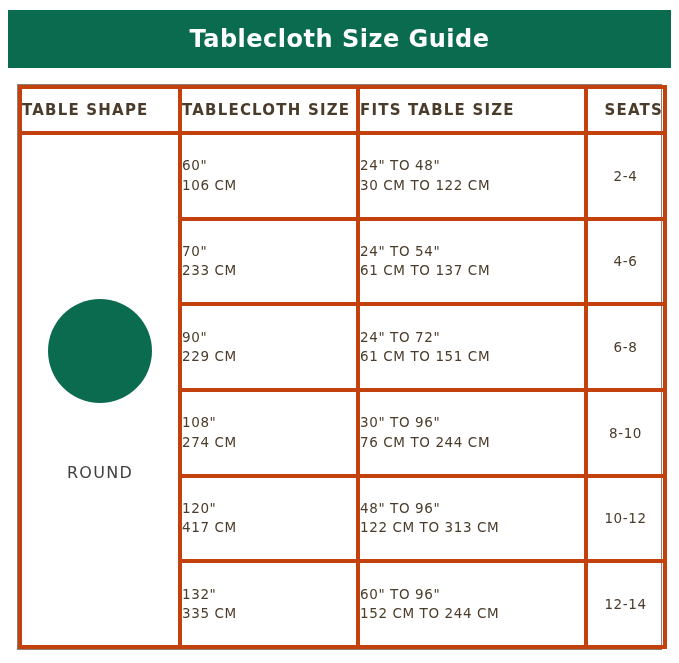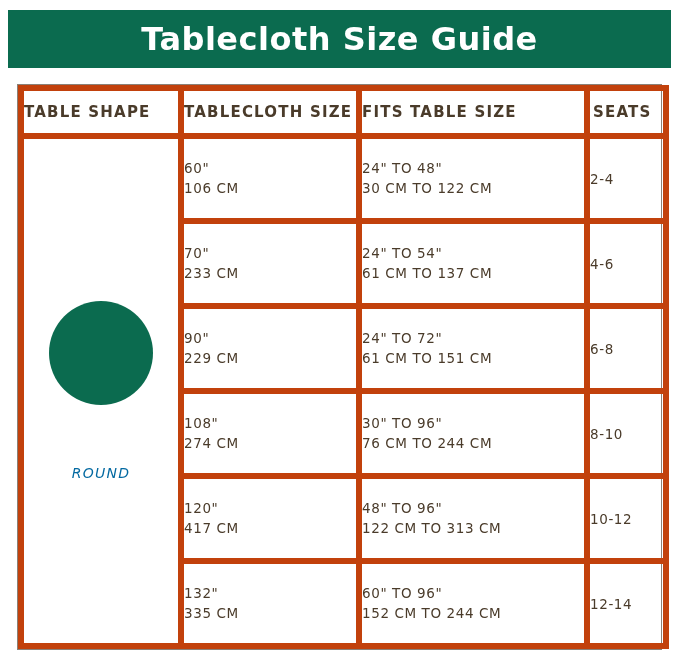--- a/index.html
+++ b/index.html
@@ -29,21 +29,21 @@
     height: 58px;
     background: #0b6b4f;
     display: flex;
     align-items: center;
     justify-content: center;
   }
   .title-bar .title-text {
     color: #ffffff;
     font-family: "DejaVu Sans", sans-serif;
     font-weight: bold;
-    font-size: 32px;
+    font-size: 24px;
     letter-spacing: 0.5px;
     text-align: center;
     white-space: nowrap;
   }
   .table-wrap {
     position: absolute;
     left: 17px;
     top: 84px;
     width: 645px;
     height: 566px;
@@ -51,37 +51,37 @@
     box-sizing: border-box;
   }
   table.size-table {
     width: 100%;
     height: 100%;
     border-collapse: collapse;
     table-layout: fixed;
   }
   table.size-table th,
   table.size-table td {
-    border: 6px solid #c2410c;
+    border: 4px solid #c2410c;
     padding: 0;
     vertical-align: middle;
     color: #4a3b2a;
   }
   thead th {
     height: 42px;
     font-family: "DejaVu Sans", sans-serif;
     font-weight: bold;
     font-size: 15px;
     letter-spacing: 1.2px;
     text-align: left;
     padding-left: 16px;
     white-space: nowrap;
   }
   thead th.col-seats {
-    text-align: left;
+    text-align: right;
     padding-left: 3px;
   }
   col.c-shape { width: 160px; }
   col.c-size  { width: 178px; }
   col.c-fits  { width: 228px; }
   col.c-seats { width: 79px; }
 
   td.shape-cell {
     text-align: center;
     vertical-align: middle;
@@ -95,34 +95,34 @@
   }
   .round-shape {
     width: 104px;
     height: 104px;
     border-radius: 50%;
     background: #0b6b4f;
     margin-bottom: 60px;
   }
   .shape-label {
     font-family: "DejaVu Sans", sans-serif;
-    font-size: 14px;
+    font-size: 16px;
     letter-spacing: 1.3px;
-    color: #0369a1;
-    font-style: italic;
+    color: #404040;
   }
   td.data-cell {
     padding-left: 16px;
     font-family: "DejaVu Sans", sans-serif;
     font-size: 13.5px;
     line-height: 1.45;
     letter-spacing: 0.6px;
     height: 78px;
   }
   td.seats-cell {
+    text-align: center;
     font-family: "DejaVu Sans", sans-serif;
     font-size: 13.5px;
     letter-spacing: 0.6px;
   }
   .line { display: block; white-space: nowrap; }
 </style>
 </head>
 <body>
 
 <div class="page">

